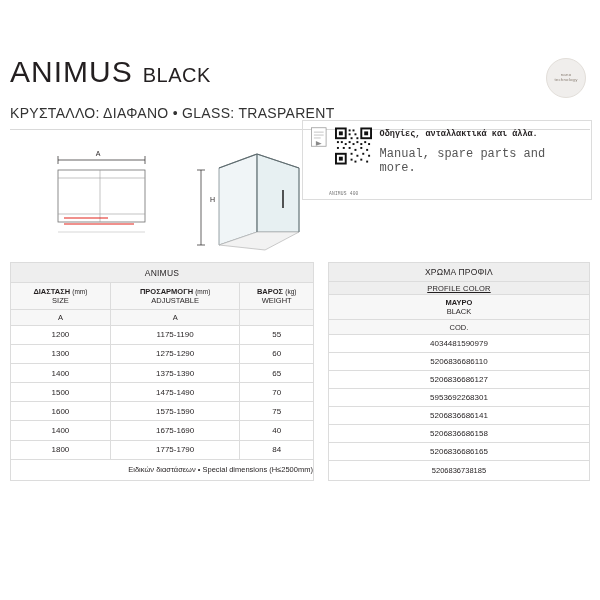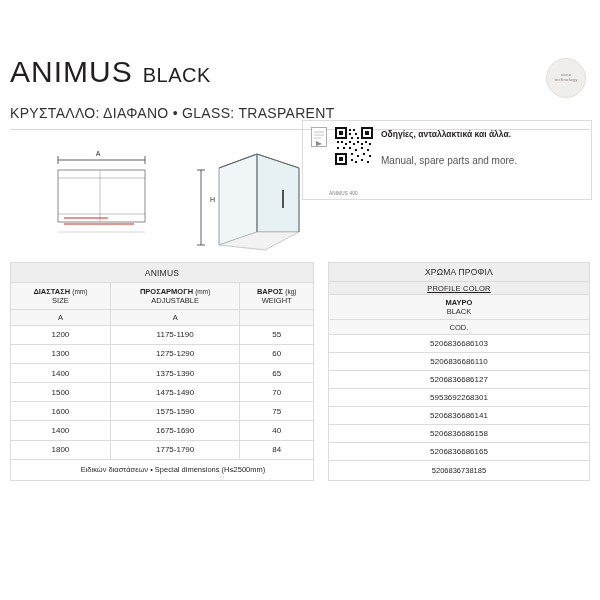--- a/index.html
+++ b/index.html
@@ -95,36 +95,37 @@
   
   .manual-box {
     position: absolute;
     right: 8px;
     top: 120px;
     width: 290px;
     height: 80px;
     border: 1px solid #dcdcdc;
     box-sizing: border-box;
     padding: 6px 8px;
+    font-family: Liberation Mono, monospace;
   }
   .manual-inner {
     display: flex;
     gap: 8px;
     align-items: flex-start;
   }
   .manual-texts { padding-top: 2px; }
   .manual-title {
     font-size: 8.5px;
     font-weight: bold;
     color: #231f20;
   }
   .manual-sub {
-    font-size: 10px;
+    font-size: 12px;
     color: #555;
-    margin-top: 16px;
+    margin-top: 8px;
   }
   .qr-caption {
     position: absolute;
     left: 26px;
     bottom: 3px;
     font-size: 4.6px;
     color: #777;
     letter-spacing: 0.2px;
   }
 
@@ -166,21 +167,21 @@
   .hdr3 {
     background: #f7f7f7;
     height: 14px;
     font-size: 7.5px;
     font-weight: bold;
   }
   .row td { height: 17px; font-size: 8px; }
   .special td {
     height: 19px;
     font-size: 7.5px;
-    text-align: center;
+    text-align: right;
     padding-left: 22px;
   }
   .special-code { text-align: center !important; padding-left: 0 !important; margin-top: 48px; }
   .mm { font-size: 6.5px; }
 </style>
 </head>
 <body>
 
 <div class="page">
 
@@ -385,21 +386,21 @@
       <tr>
         <td class="hdr2">
           <div class="l1">ΜΑΥΡΟ</div>
           <div>BLACK</div>
         </td>
       </tr>
       <tr>
         <td class="hdr3">COD.</td>
       </tr>
       <tr class="row">
-        <td>5206836686103</td>
+        <td>4034481590979</td>
       </tr>
       <tr class="row">
         <td>5206836686110</td>
       </tr>
       <tr class="row">
         <td>5206836686127</td>
       </tr>
       <tr class="row">
         <td>5953692268301</td>
       </tr>

